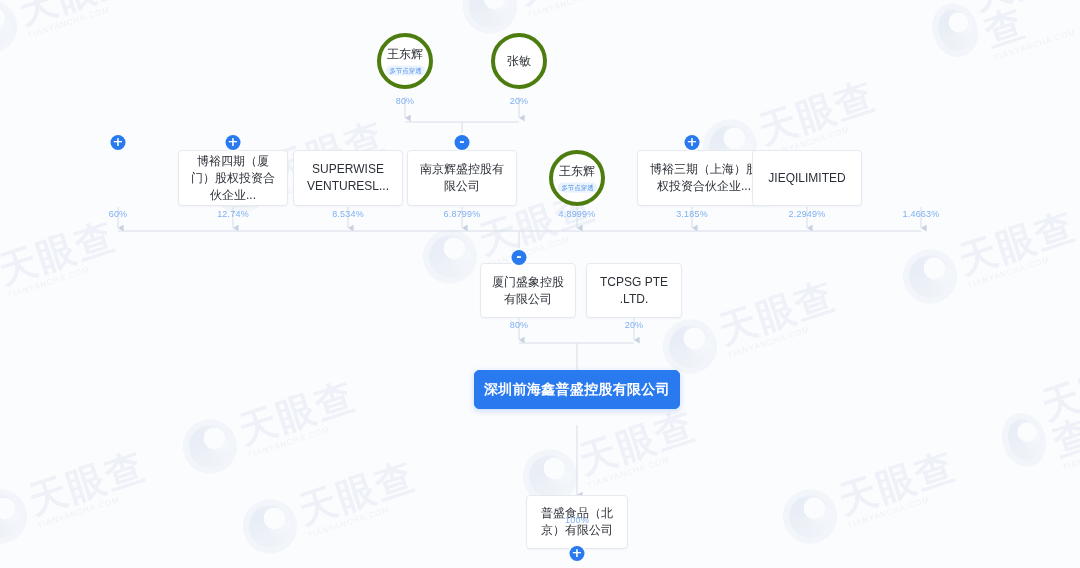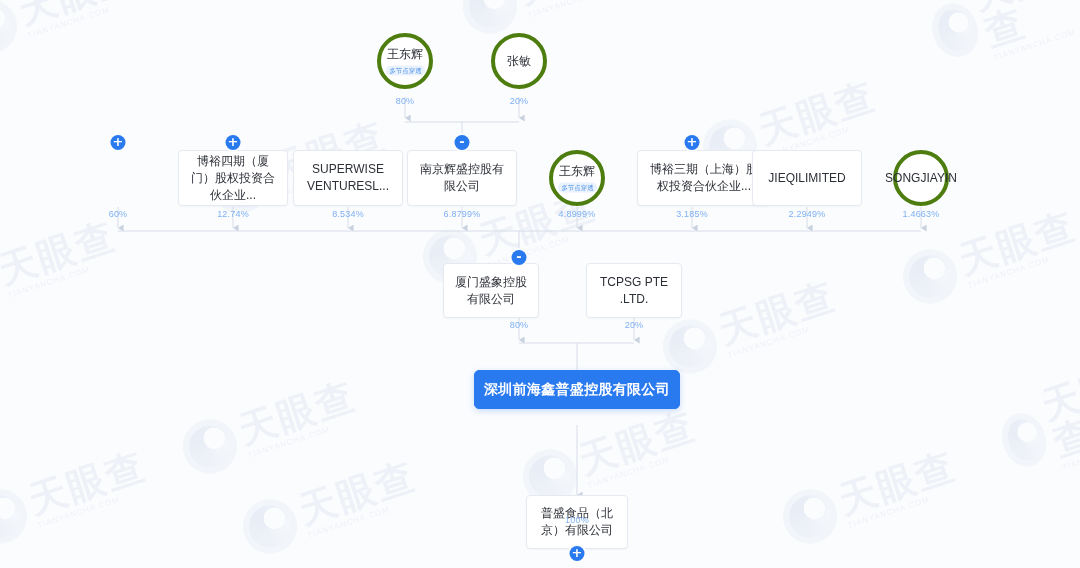--- a/index.html
+++ b/index.html
@@ -367,28 +367,23 @@
   <div class="toggle" style="left:692px; top:135px;">
       <span>+</span>
     </div>
   <div class="pct" style="left:692px; top:209px;">3.185%</div>
 
   <div class="node" style="left:752px; top:150px;">
     <div class="box" style="width:110px; height:56px;">JIEQILIMITED</div>
   </div>
   <div class="pct" style="left:807px; top:209px;">2.2949%</div>
 
-  <div class="node" style="left:893px; top:150px;">
-    <div class="circle" style="width:56px; height:56px;">
-      <div>SONGJIAYIN</div>
-    </div>
-  </div>
   <div class="pct" style="left:921px; top:209px;">1.4663%</div>
 
-  <div class="node" style="left:443px; top:263px;">
+  <div class="node" style="left:480px; top:263px;">
     <div class="box" style="width:96px; height:55px;">厦门盛象控股有限公司</div>
   </div>
   <div class="toggle" style="left:519px; top:250px;">
       <span>-</span>
     </div>
   <div class="pct" style="left:519px; top:320px;">80%</div>
 
   <div class="node" style="left:586px; top:263px;">
     <div class="box" style="width:96px; height:55px;">TCPSG PTE .LTD.</div>
   </div>

